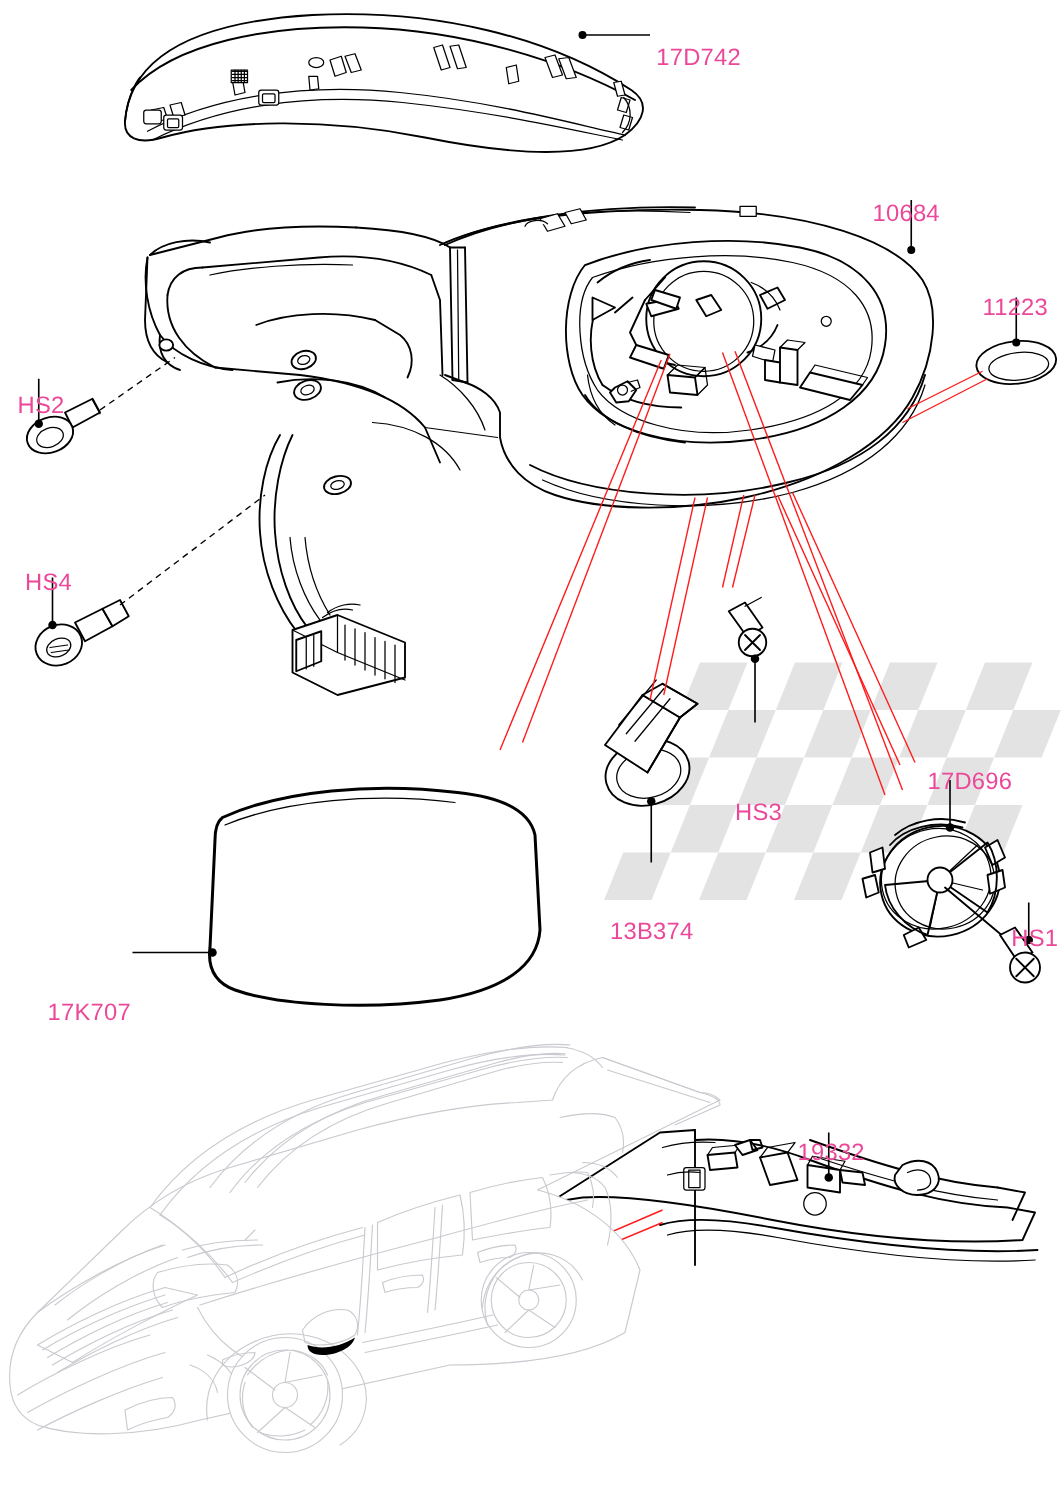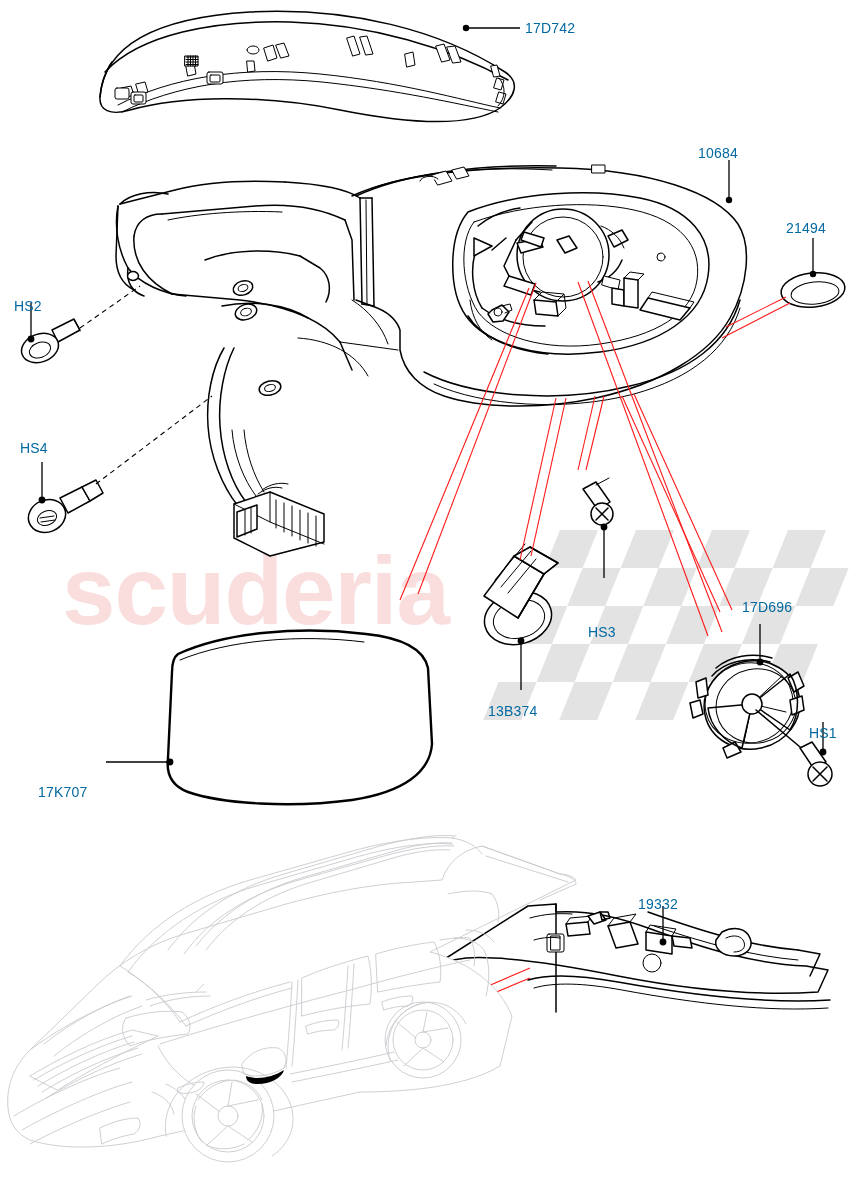--- a/index.html
+++ b/index.html
@@ -1,23 +1,23 @@
 <!DOCTYPE html>
 <html><head>
 <meta charset="utf-8">
 <style>
   html,body{margin:0;padding:0;background:#ffffff;}
   body{width:851px;height:1200px;position:relative;overflow:hidden;
        font-family:"Liberation Sans","DejaVu Sans",sans-serif;}
   #stage{position:absolute;left:0;top:0;width:851px;height:1200px;}
   svg.layer{position:absolute;left:0;top:0;width:851px;height:1200px;overflow:visible;}
   .label{
-    position:absolute;color:#0369a1;font-size:14px;font-weight:400;
+    position:absolute;color:#ec4899;font-size:19px;font-weight:400;
     font-family:"Liberation Sans","DejaVu Sans",sans-serif;
-    letter-spacing:.2px;white-space:nowrap;user-select:none;
+    letter-spacing:.2px;white-space:nowrap;user-select:none;margin-top:16px;
   }
   .wm-scuderia{
     position:absolute;left:62px;top:536px;font-size:96px;font-weight:700;
     color:#fadede;letter-spacing:-1px;font-family:"Liberation Sans",sans-serif;
     user-select:none;pointer-events:none;
   }
   .wm-carparts{
     position:absolute;left:70px;top:646px;font-size:30px;font-weight:400;
     color:#eeeeee;letter-spacing:26px;font-family:"Liberation Sans",sans-serif;
     user-select:none;pointer-events:none;
@@ -34,21 +34,20 @@
   .car{fill:none;stroke:#c9c9cf;stroke-width:0.9;stroke-linejoin:round;stroke-linecap:round;}
   .carf{fill:#ffffff;stroke:#c9c9cf;stroke-width:0.9;stroke-linejoin:round;}
   .flagsq{fill:#e3e3e3;stroke:none;}
   .dot{fill:#000;stroke:none;}
 </style>
 </head>
 <body>
 
 <div id="stage">
 
-  <div class="wm-scuderia">scuderia</div>
 
   <svg class="layer" viewBox="0 0 851 1200">
 
     <g opacity="1">
       <g transform="translate(560,530) skewX(-22)">
         <rect class="flagsq" x="0" y="0" width="38" height="38"></rect>
         <rect class="flagsq" x="76" y="0" width="38" height="38"></rect>
         <rect class="flagsq" x="152" y="0" width="38" height="38"></rect>
         <rect class="flagsq" x="228" y="0" width="38" height="38"></rect>
         <rect class="flagsq" x="38" y="38" width="38" height="38"></rect>
@@ -513,23 +512,23 @@
       <path class="car" d="M452,838 C466,840 476,846 482,854"></path>
       <path class="car" d="M482,846 L560,874"></path>
       <path class="car" d="M486,856 L568,882"></path>
       <path class="car" d="M560,874 C570,876 576,880 576,884 L540,900"></path>
     </g>
 
   </svg>
 
   <div class="label" style="left:525px; top:20px">17D742</div>
   <div class="label" style="left:698px; top:145px">10684</div>
-  <div class="label" style="left:786px; top:220px">21494</div>
+  <div class="label" style="left:786px; top:220px">11223</div>
   <div class="label" style="left:14px;  top:298px">HS2</div>
   <div class="label" style="left:20px;  top:440px">HS4</div>
   <div class="label" style="left:588px; top:624px">HS3</div>
   <div class="label" style="left:742px; top:599px">17D696</div>
   <div class="label" style="left:809px; top:725px">HS1</div>
-  <div class="label" style="left:488px; top:703px">13B374</div>
+  <div class="label" style="left:488px; top:719px">13B374</div>
   <div class="label" style="left:38px;  top:784px">17K707</div>
   <div class="label" style="left:638px; top:896px">19332</div>
 
 </div>
 
 </body></html>

